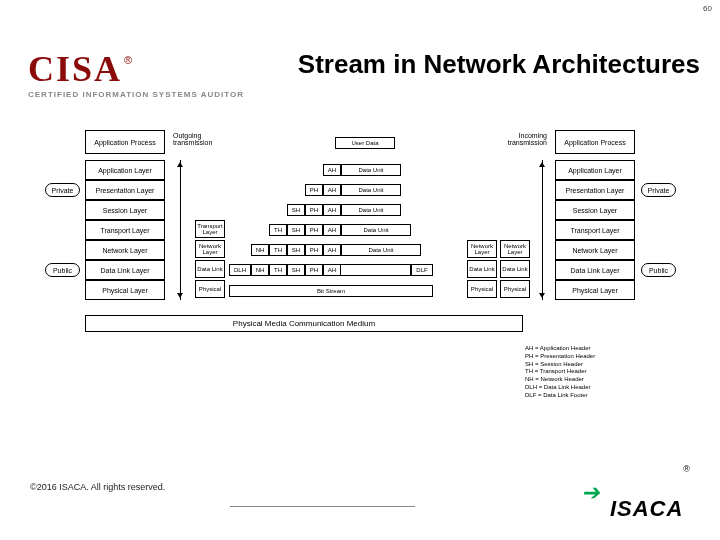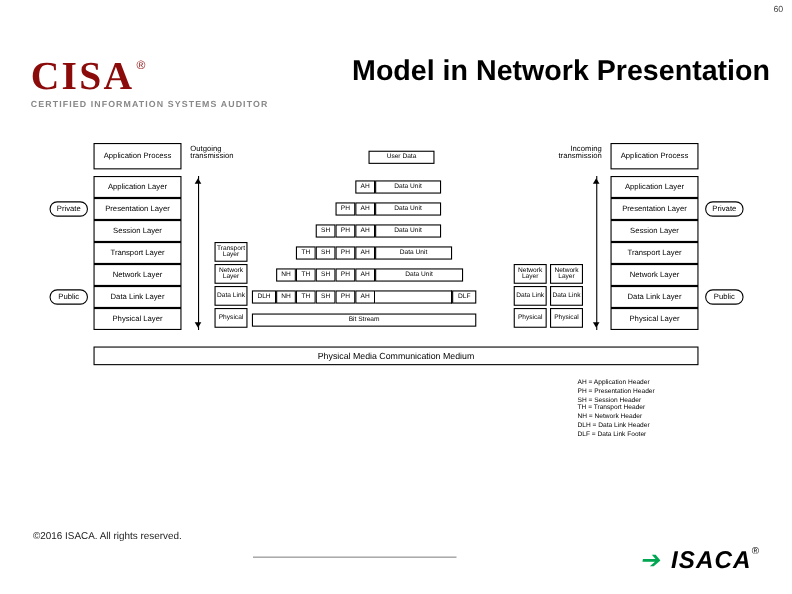--- a/index.html
+++ b/index.html
@@ -17,36 +17,36 @@
   .arrow{position:absolute;width:1px;background:#000;}
   .arrow::before{content:"";position:absolute;top:-1px;left:-3px;border:3px solid transparent;border-bottom:5px solid #000;}
   .arrow::after{content:"";position:absolute;bottom:-1px;left:-3px;border:3px solid transparent;border-top:5px solid #000;}
   .medium{position:absolute;border:1px solid #000;font-size:8px;text-align:center;padding:3px 0;box-sizing:border-box;}
   .legend{position:absolute;font-size:6px;line-height:1.3;text-align:left;}
   .footer{position:absolute;bottom:18px;left:30px;right:30px;height:40px;}
   .copyright{font-size:9px;color:#222;}
   .gline{position:absolute;left:200px;width:185px;border-top:1px solid #888;top:24px;}
   .isaca{position:absolute;right:0;bottom:0;}
   .isaca-arrow{display:inline-block;color:#00a651;font-size:22px;vertical-align:middle;transform:skewX(-10deg);}
-  .isaca-txt{display:inline-block;font-style:italic;font-weight:bold;font-size:22px;letter-spacing:1px;vertical-align:middle;margin-left:4px;}
+  .isaca-txt{display:inline-block;font-style:italic;font-weight:bold;font-size:22px;letter-spacing:1px;vertical-align:middle;margin-left:4px;margin-top:32px;}
   .isaca-r{font-size:9px;vertical-align:top;}
 </style>
 </head>
 <body>
 
 <div class="pgnum">60</div>
 
 <div class="logo">
   <span class="logo-cisa">CISA</span><span class="logo-r">®</span>
   <div class="logo-sub">CERTIFIED INFORMATION SYSTEMS AUDITOR</div>
 </div>
 
 <div class="title">
   <br>
-  <span>Model in Network Presentation</span><br>
+  <span>Stream in Network Architectures</span><br>
 </div>
 
 <div class="diagram">
 
   <div class="box" style="top:0;left:40px;width:80px;height:24px;">Application Process</div>
   <div class="box" style="top:30px;left:40px;width:80px;height:20px;">Application Layer</div>
   <div class="box" style="top:50px;left:40px;width:80px;height:20px;">Presentation Layer</div>
   <div class="box" style="top:70px;left:40px;width:80px;height:20px;">Session Layer</div>
   <div class="box" style="top:90px;left:40px;width:80px;height:20px;">Transport Layer</div>
   <div class="box" style="top:110px;left:40px;width:80px;height:20px;">Network Layer</div>
@@ -116,21 +116,21 @@
   <div class="sbox" style="top:130px;left:150px;width:30px;height:18px;">Data Link</div>
   <div class="sbox" style="top:150px;left:150px;width:30px;height:18px;">Physical</div>
 
   <div class="sbox" style="top:110px;left:422px;width:30px;height:18px;">Network Layer</div>
   <div class="sbox" style="top:130px;left:422px;width:30px;height:18px;">Data Link</div>
   <div class="sbox" style="top:150px;left:422px;width:30px;height:18px;">Physical</div>
   <div class="sbox" style="top:110px;left:455px;width:30px;height:18px;">Network Layer</div>
   <div class="sbox" style="top:130px;left:455px;width:30px;height:18px;">Data Link</div>
   <div class="sbox" style="top:150px;left:455px;width:30px;height:18px;">Physical</div>
 
-  <div class="medium" style="top:185px;left:40px;width:550px;">Physical Media Communication Medium</div>
+  <div class="medium" style="top:185px;left:40px;width:438px;">Physical Media Communication Medium</div>
 
   <div class="legend" style="top:215px;left:480px;width:150px;">
     <div>AH = Application Header</div>
     <div>PH = Presentation Header</div>
     <div>SH = Session Header</div>
     <div>TH = Transport Header</div>
     <div>NH = Network Header</div>
     <div>DLH = Data Link Header</div>
     <div>DLF = Data Link Footer</div>
   </div>

